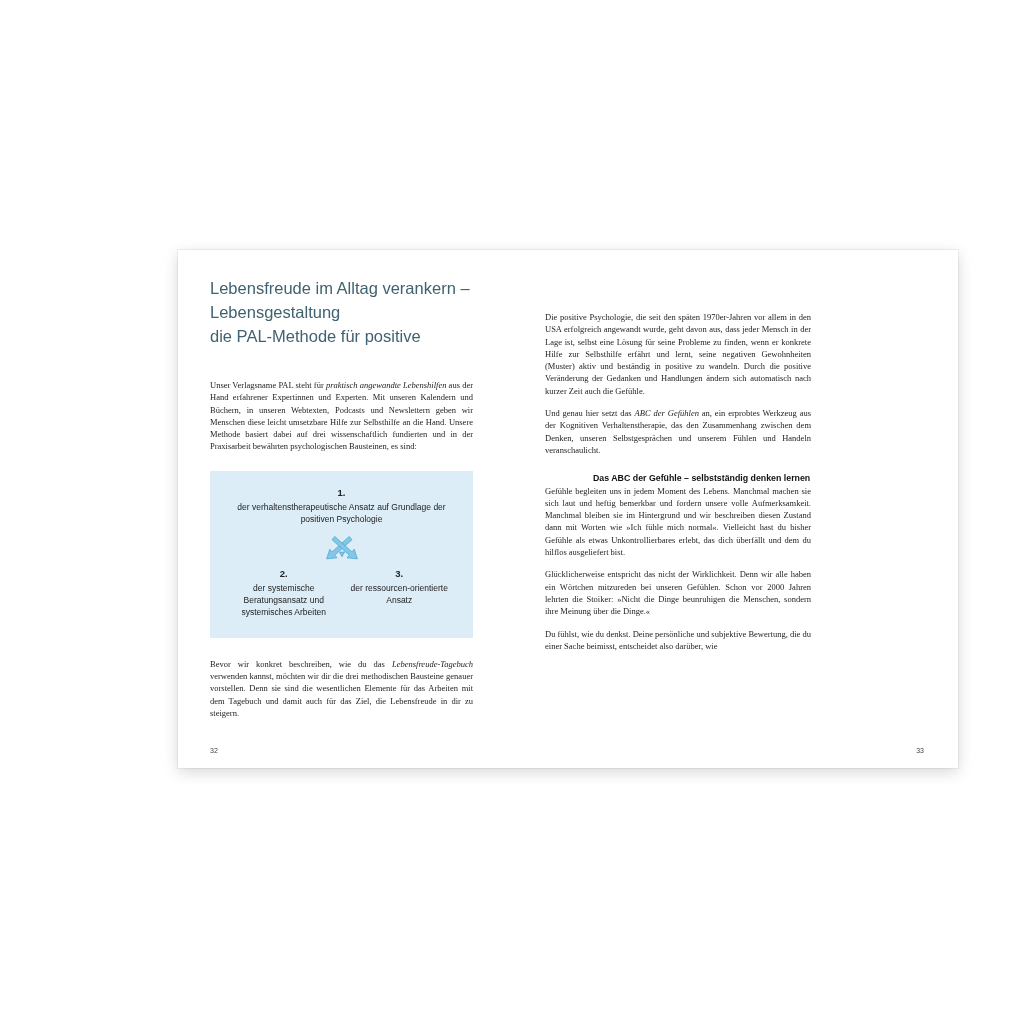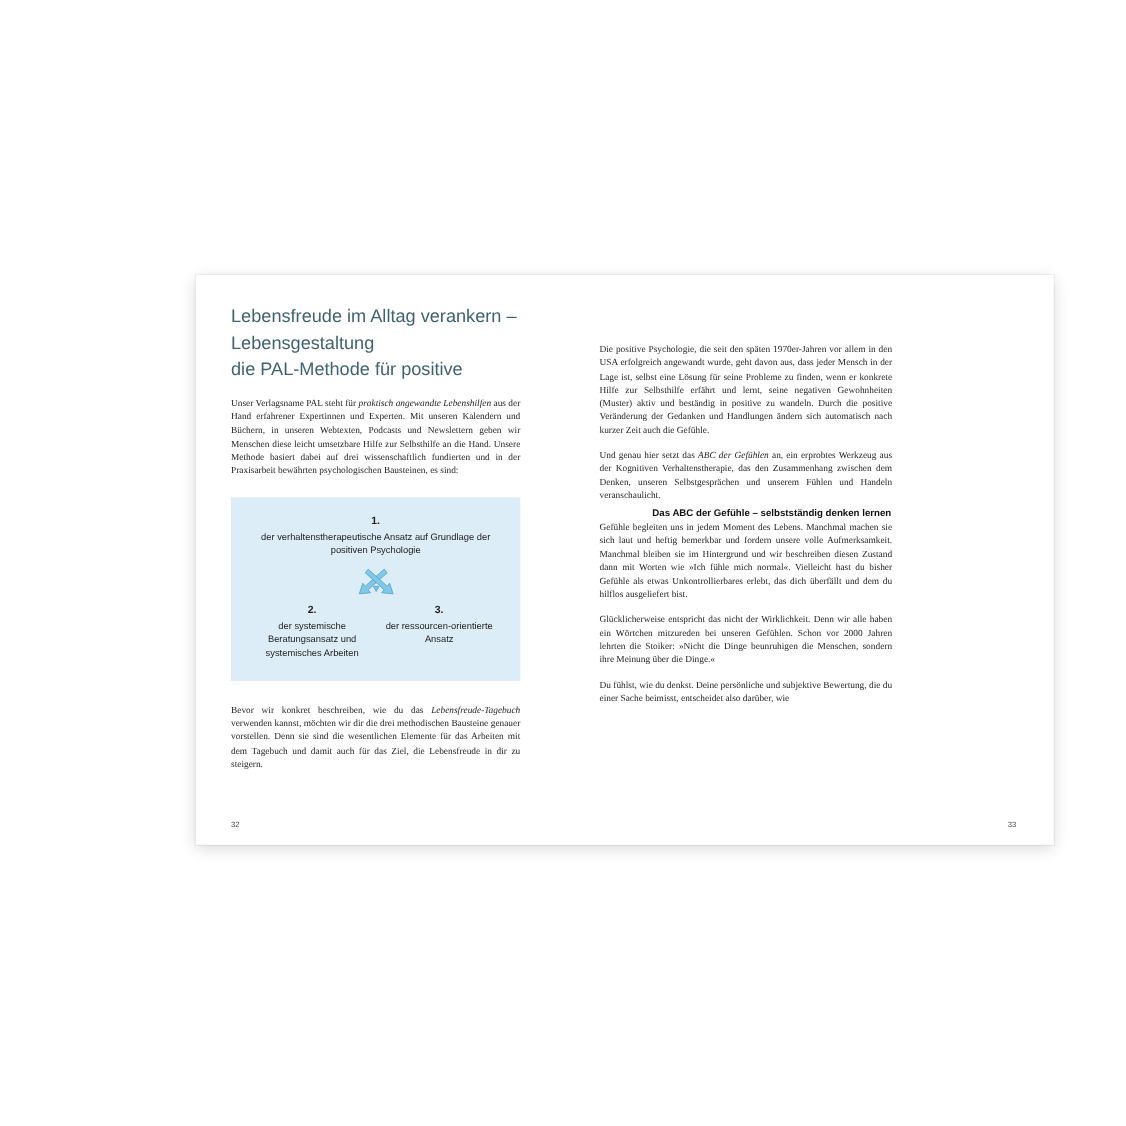--- a/index.html
+++ b/index.html
@@ -18,21 +18,21 @@
 
   .title-line {
     font-family:"Liberation Sans", sans-serif;
     font-size:16.5px; line-height:24px; font-weight:400;
     color:var(--title, #3f6270); white-space:nowrap;
   }
   .body-p {
     font-size:8.5px; line-height:12.3px; text-align:justify;
     hyphens:auto; -webkit-hyphens:auto; color:#1d1d1d;
   }
-  .intro { margin-top:12px; }
+  .intro { margin-top:31px; }
   .outro { margin-top:20px; }
   em { font-style:italic; }
 
   .method-box {
     margin-top:18px; background:var(--box_bg, #dcedf7);
     padding:16px 16px 20px;
     font-family:"Liberation Sans", sans-serif;
     font-size:8.5px; line-height:12px; color:#222;
   }
   .box-num { font-weight:700; font-size:9.5px; margin-bottom:2px; }
@@ -44,21 +44,21 @@
   .rp-heading {
     font-family:"Liberation Sans", sans-serif; font-weight:700;
     font-size:10.5px; line-height:14.5px;
     color:var(--heading, #1a4a5c);
     padding-left:11px; text-indent:-11px;
   }
   .col-right .body-p { margin-top:10px; }
   .col-right .first-p { margin-top:28px; }
   .rp-subheading {
     font-family:"Liberation Sans", sans-serif; font-weight:700;
-    font-size:8.8px; line-height:12.3px; color:#111; margin-top:4px;padding-left:48px;
+    font-size:8.8px; line-height:12.3px; color:#111; margin-top:16px;padding-left:48px;
   }
   .col-right .after-sub { margin-top:0; }
 
   .pagenum {
     position:absolute; bottom:14px;
     font-family:"Liberation Sans", sans-serif; font-size:7px; color:#444;
   }
   .pagenum.left  { left:32px; }
   .pagenum.right { right:34px; }
 </style>

